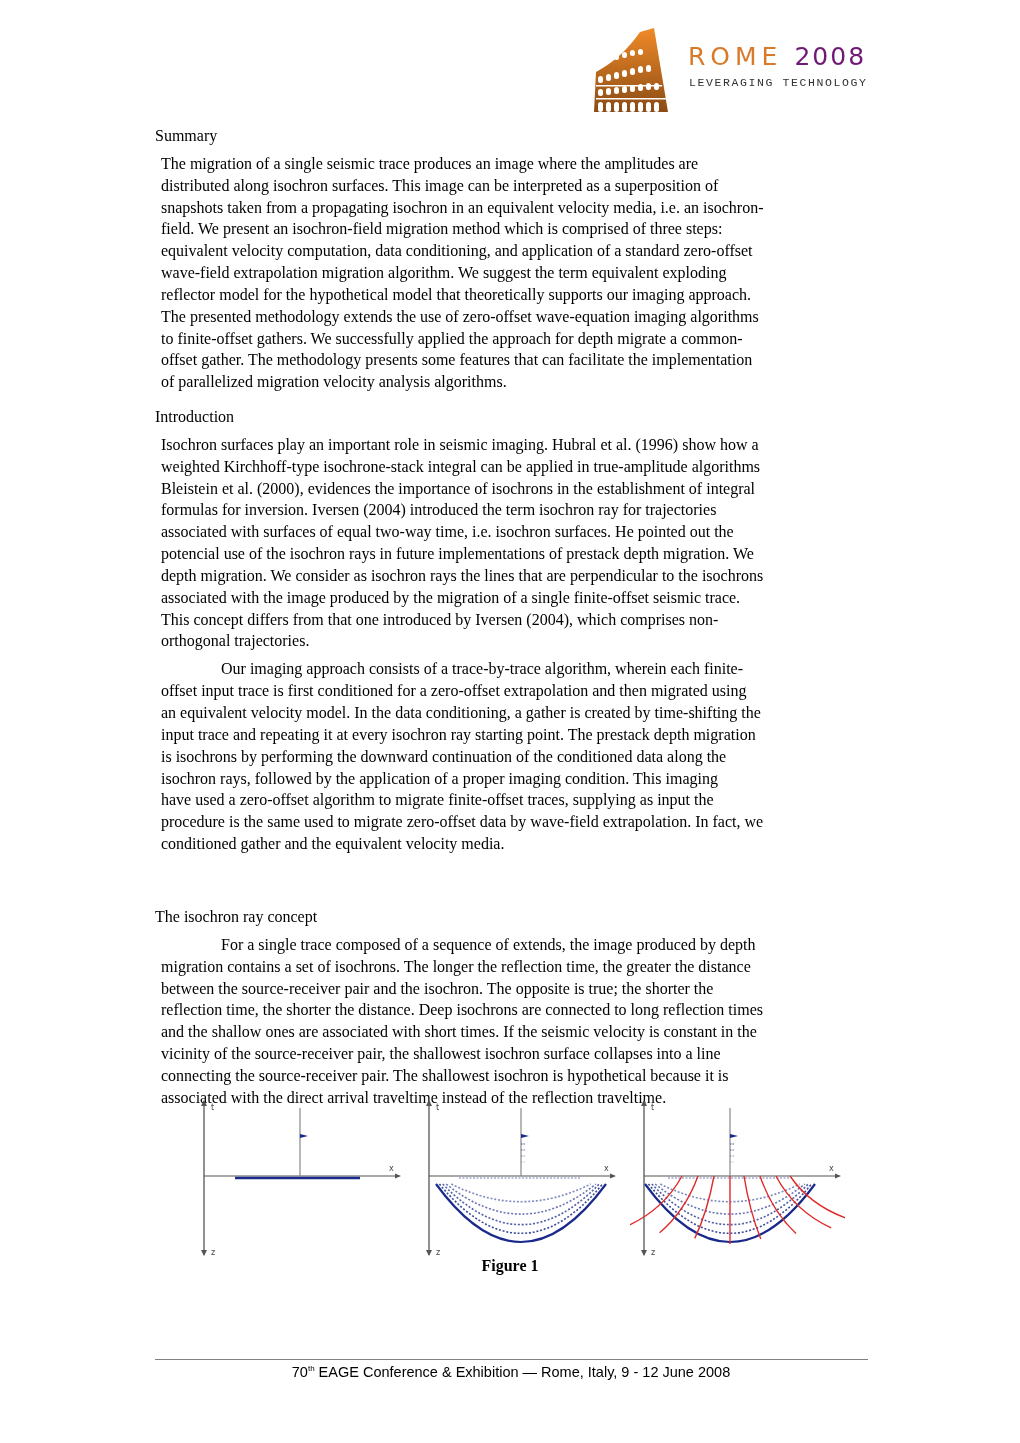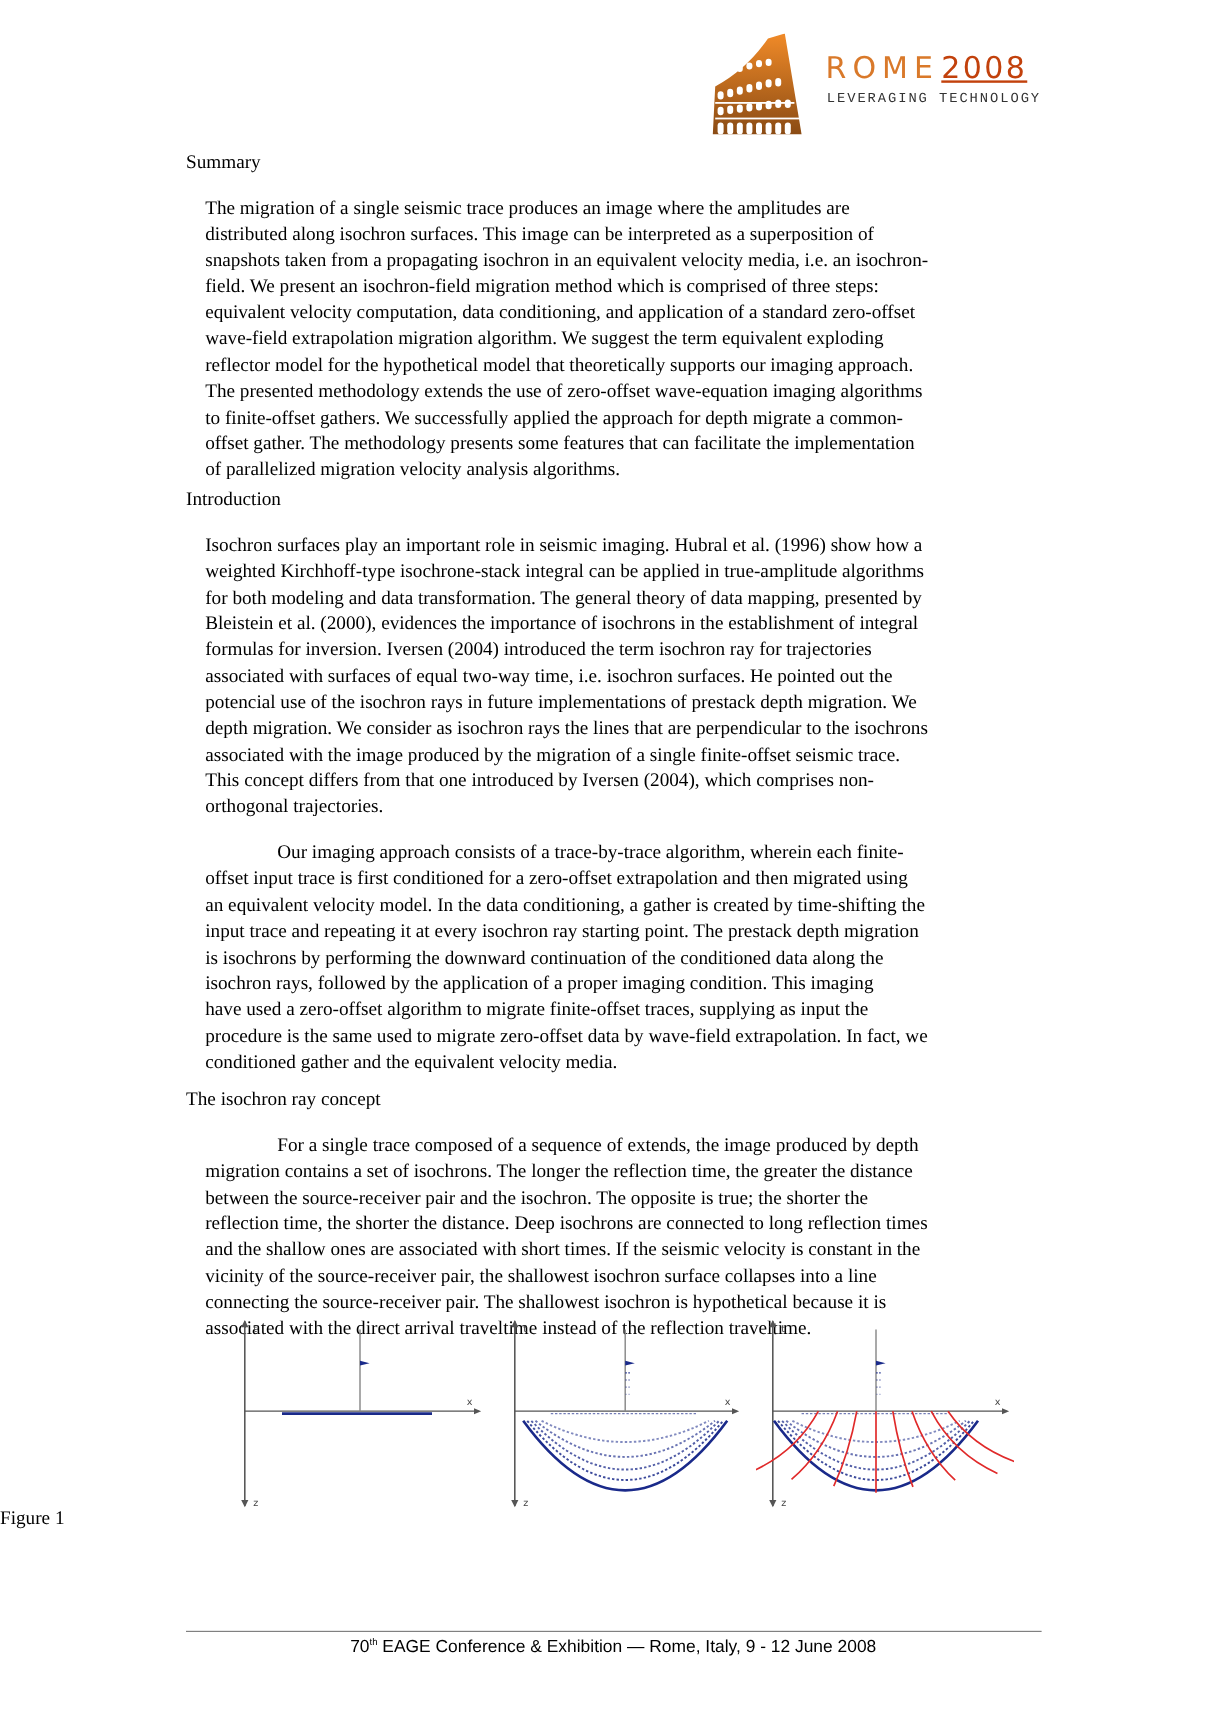--- a/index.html
+++ b/index.html
@@ -4,41 +4,41 @@
 <style>
   html, body { margin: 0; padding: 0; background: #ffffff; }
   body { width: 1020px; height: 1443px; position: relative; overflow: hidden; }
   .page { position: absolute; left: 0; top: 0; width: 1020px; height: 1443px; background: #fff; }
 
   
   .logo { position: absolute; left: 592px; top: 28px; width: 280px; height: 86px; }
   .logo-mark { position: absolute; left: 0; top: 0; width: 80px; height: 84px; }
   .logo-title { position: absolute; left: 96px; top: 16px; font-family: "DejaVu Sans", sans-serif;
     font-size: 25px; letter-spacing: 5px; color: #d9792a; white-space: nowrap; line-height: 1; }
-  .logo-title .year { color: #c2410c; letter-spacing: 2px; margin-left: 2px; text-decoration: underline; }
+  .logo-title .year { color: #701a75; letter-spacing: 2px; margin-left: 12px; }
   .logo-sub { position: absolute; left: 97px; top: 48px; font-family: Liberation Mono, monospace;
     font-size: 11.5px; letter-spacing: 1.6px; color: #333; white-space: nowrap; }
 
   
   .text { position: absolute; left: 155px; width: 715px; font-family: "Liberation Serif", serif;
     font-size: 16px; line-height: 21.85px; color: #000; }
-  .text p { margin: 16px; }
+  .text p { margin: 6px; }
   .text h2 { margin: 0; font-size: 16px; font-weight: normal; line-height: 21.85px; }
   #summary { top: 125px; }
   #intro { top: 406px; }
   #concept { top: 906px; }
   .ln { display: block; white-space: nowrap; }
 
   
   .fig { position: absolute; top: 1098px; }
   #fig-a { left: 190px; width: 215px; height: 160px; }
   #fig-b { left: 415px; width: 205px; height: 160px; }
   #fig-c { left: 630px; width: 215px; height: 160px; }
-  .fig-caption { position: absolute; top: 1257px; left: 0; width: 1020px; 
-    font-family: "Liberation Serif", serif; font-weight: normal; font-size: 16px; }
+  .fig-caption { position: absolute; top: 1257px; left: 0; width: 1020px; text-align: center;
+    font-family: "Liberation Serif", serif; font-weight: bold; font-size: 16px; }
 
   
   .footer-rule { position: absolute; left: 155px; top: 1359px; width: 713px; height: 1px; background: #808080; }
   .footer { position: absolute; left: 0; top: 1364px; width: 1022px; text-align: center;
     font-family: "Liberation Sans", sans-serif; font-size: 14.5px; color: #000; }
   .footer sup { font-size: 8px; vertical-align: 6px; }
 </style>
 </head>
 <body>
 
@@ -104,21 +104,20 @@
         <span class="ln">offset gather. The methodology presents some features that can facilitate the implementation</span>
         <span class="ln">of parallelized migration velocity analysis algorithms.</span>
       </p>
   </div>
 
   <div class="text" id="intro">
     <h2>Introduction</h2>
     <p>
         <span class="ln">Isochron surfaces play an important role in seismic imaging. Hubral et al. (1996) show how a</span>
         <span class="ln">weighted Kirchhoff-type isochrone-stack integral can be applied in true-amplitude algorithms</span>
-        <span class="ln">for both modeling and data transformation.  The general theory of data mapping, presented by</span>
         <span class="ln">Bleistein et al. (2000), evidences the importance of isochrons in the establishment of integral</span>
         <span class="ln">formulas for inversion.  Iversen (2004) introduced the term isochron ray for trajectories</span>
         <span class="ln">associated with surfaces of equal two-way time, i.e. isochron surfaces. He pointed out the</span>
         <span class="ln">potencial use of the isochron rays in future implementations of prestack depth migration. We</span>
         <span class="ln">depth migration. We consider as isochron rays the lines that are perpendicular to the isochrons</span>
         <span class="ln">associated with the image produced by the migration of a single finite-offset seismic trace.</span>
         <span class="ln">This concept differs from that one introduced by Iversen (2004), which comprises non-</span>
         <span class="ln">orthogonal trajectories.</span>
       </p>
     <p>

